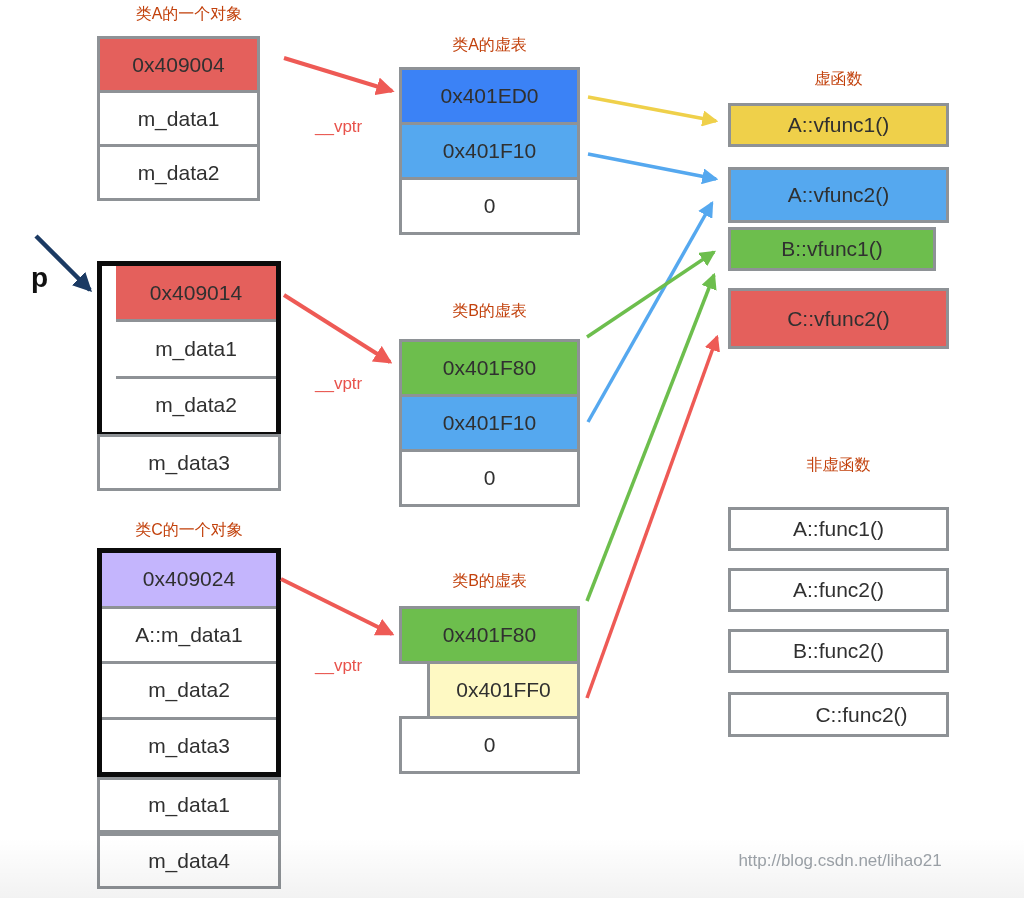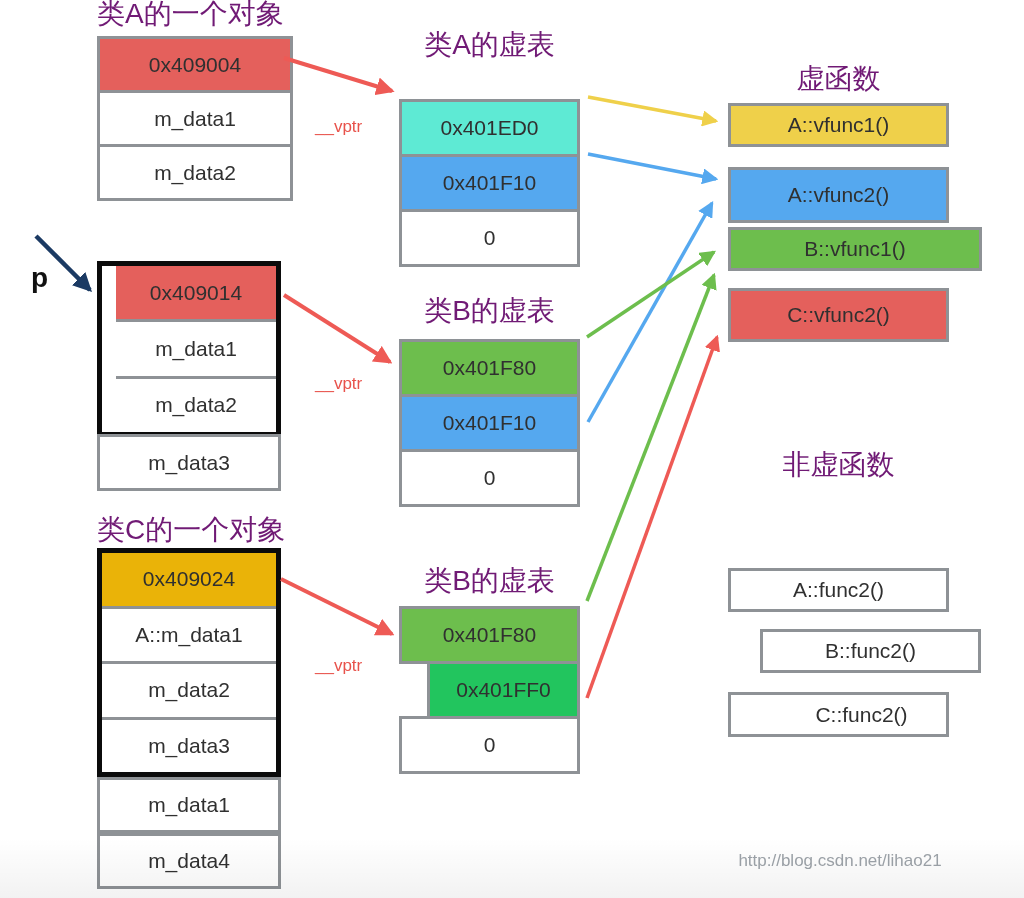--- a/index.html
+++ b/index.html
@@ -2,21 +2,21 @@
 <html><head>
 <meta charset="utf-8">
 <style>
   html,body{margin:0;padding:0;background:#ffffff;}
   .canvas{
     position:relative;width:1024px;height:898px;background:#ffffff;
     font-family:"Liberation Sans","DejaVu Sans",sans-serif;overflow:hidden;
   }
   .abs{position:absolute;box-sizing:border-box;}
   .title{
-    font-size:28px;color:#701a75;text-align:center;line-height:26px;
+    font-size:16px;color:#c2410c;text-align:center;line-height:26px;
     white-space:nowrap;
   }
   
   .stack{display:flex;flex-direction:column;}
   .cell{
     height:57px;border:3px solid #8E9296;margin-top:-3px;
     display:flex;align-items:center;justify-content:center;
     font-size:21px;color:#303030;background:#ffffff;box-sizing:border-box;
   }
   .cell:first-child{margin-top:0;}
@@ -42,73 +42,74 @@
     left:0;top:838px;width:1024px;height:60px;
     background:linear-gradient(rgba(0,0,0,0),rgba(0,0,0,0.05));
   }
 </style>
 </head>
 <body>
 
 <div class="canvas">
 
   <div class="abs title" style="left:97px;top:1px;width:184px;">类A的一个对象</div>
-  <div class="abs stack" style="left:97px;top:36px;width:196px;">
+  <div class="abs stack" style="left:97px;top:36px;width:163px;">
     <div class="cell" style="background: rgb(228, 96, 92);">0x409004</div>
     <div class="cell">m_data1</div>
     <div class="cell">m_data2</div>
   </div>
 
   <div class="abs group" style="left:97px;top:261px;width:184px;height:176px;padding-left:14px;">
     <div class="cell" style="background: rgb(228, 96, 92);">0x409014</div>
     <div class="cell">m_data1</div>
     <div class="cell">m_data2</div>
   </div>
   <div class="abs cell" style="left:97px;top:437px;width:184px;">m_data3</div>
 
   <div class="abs title" style="left:97px;top:517px;width:184px;">类C的一个对象</div>
   <div class="abs group" style="left:97px;top:548px;width:184px;height:229px;">
-    <div class="cell" style="background: #eab308;">0x409024</div>
+    <div class="cell" style="background: #c4b5fd;">0x409024</div>
     <div class="cell">A::m_data1</div>
     <div class="cell">m_data2</div>
     <div class="cell">m_data3</div>
   </div>
   <div class="abs cell" style="left:97px;top:780px;width:184px;height:56px;">m_data1</div>
   <div class="abs cell" style="left:97px;top:836px;width:184px;height:56px;">m_data4</div>
 
   <div class="abs title" style="left:399px;top:32px;width:181px;">类A的虚表</div>
   <div class="abs stack" style="left:399px;top:67px;width:181px;">
-    <div class="cell vcell" style="background: #5eead4; margin-top: 32px;">0x401ED0</div>
+    <div class="cell vcell" style="background: #3b82f6;">0x401ED0</div>
     <div class="cell vcell" style="background: rgb(85, 168, 239);">0x401F10</div>
     <div class="cell vcell">0</div>
   </div>
 
   <div class="abs title" style="left:399px;top:298px;width:181px;">类B的虚表</div>
   <div class="abs stack" style="left:399px;top:339px;width:181px;">
     <div class="cell vcell" style="background: rgb(109, 190, 77);">0x401F80</div>
     <div class="cell vcell" style="background: rgb(85, 168, 239);">0x401F10</div>
     <div class="cell vcell">0</div>
   </div>
 
   <div class="abs title" style="left:399px;top:568px;width:181px;">类B的虚表</div>
   <div class="abs stack" style="left:399px;top:606px;width:181px;">
     <div class="cell vcell" style="background: rgb(109, 190, 77);">0x401F80</div>
-    <div class="cell vcell" style="background: #22c55e; margin-left: 28px;">0x401FF0</div>
+    <div class="cell vcell" style="background: #fef9c3; margin-left: 28px;">0x401FF0</div>
     <div class="cell vcell">0</div>
   </div>
 
   <div class="abs title" style="left:728px;top:66px;width:221px;">虚函数</div>
   <div class="abs fnbox" style="left: 728px; top: 103px; width: 221px; height: 44px; background: rgb(239, 208, 74);">A::vfunc1()</div>
   <div class="abs fnbox" style="left: 728px; top: 167px; width: 221px; height: 56px; background: rgb(85, 168, 239);">A::vfunc2()</div>
-  <div class="abs fnbox" style="left: 728px; top: 227px; width: 254px; height: 44px; background: rgb(109, 190, 77);">B::vfunc1()</div>
-  <div class="abs fnbox" style="left: 728px; top: 288px; width: 221px; height: 54px; background: rgb(228, 96, 92);">C::vfunc2()</div>
+  <div class="abs fnbox" style="left: 728px; top: 227px; width: 208px; height: 44px; background: rgb(109, 190, 77);">B::vfunc1()</div>
+  <div class="abs fnbox" style="left: 728px; top: 288px; width: 221px; height: 61px; background: rgb(228, 96, 92);">C::vfunc2()</div>
 
   <div class="abs title" style="left:728px;top:452px;width:221px;">非虚函数</div>
+  <div class="abs fnbox" style="left:728px;top:507px;width:221px;height:44px;">A::func1()</div>
   <div class="abs fnbox" style="left:728px;top:568px;width:221px;height:44px;">A::func2()</div>
-  <div class="abs fnbox" style="left:760px;top:629px;width:221px;height:44px;">B::func2()</div>
+  <div class="abs fnbox" style="left:728px;top:629px;width:221px;height:44px;">B::func2()</div>
   <div class="abs fnbox" style="left:728px;top:692px;width:221px;height:45px;padding-left:46px;">C::func2()</div>
 
   <div class="abs vptr-label" style="left: 315px; top: 117px; color: rgb(232, 82, 75);">__vptr</div>
   <div class="abs vptr-label" style="left: 315px; top: 374px; color: rgb(232, 82, 75);">__vptr</div>
   <div class="abs vptr-label" style="left: 315px; top: 656px; color: rgb(232, 82, 75);">__vptr</div>
 
   <div class="abs p-label" style="left:31px;top:262px;">p</div>
 
   <div class="abs watermark" style="left: 710px; top: 851px; width: 260px; color: rgb(157, 163, 169);">http://blog.csdn.net/lihao21</div>
 

